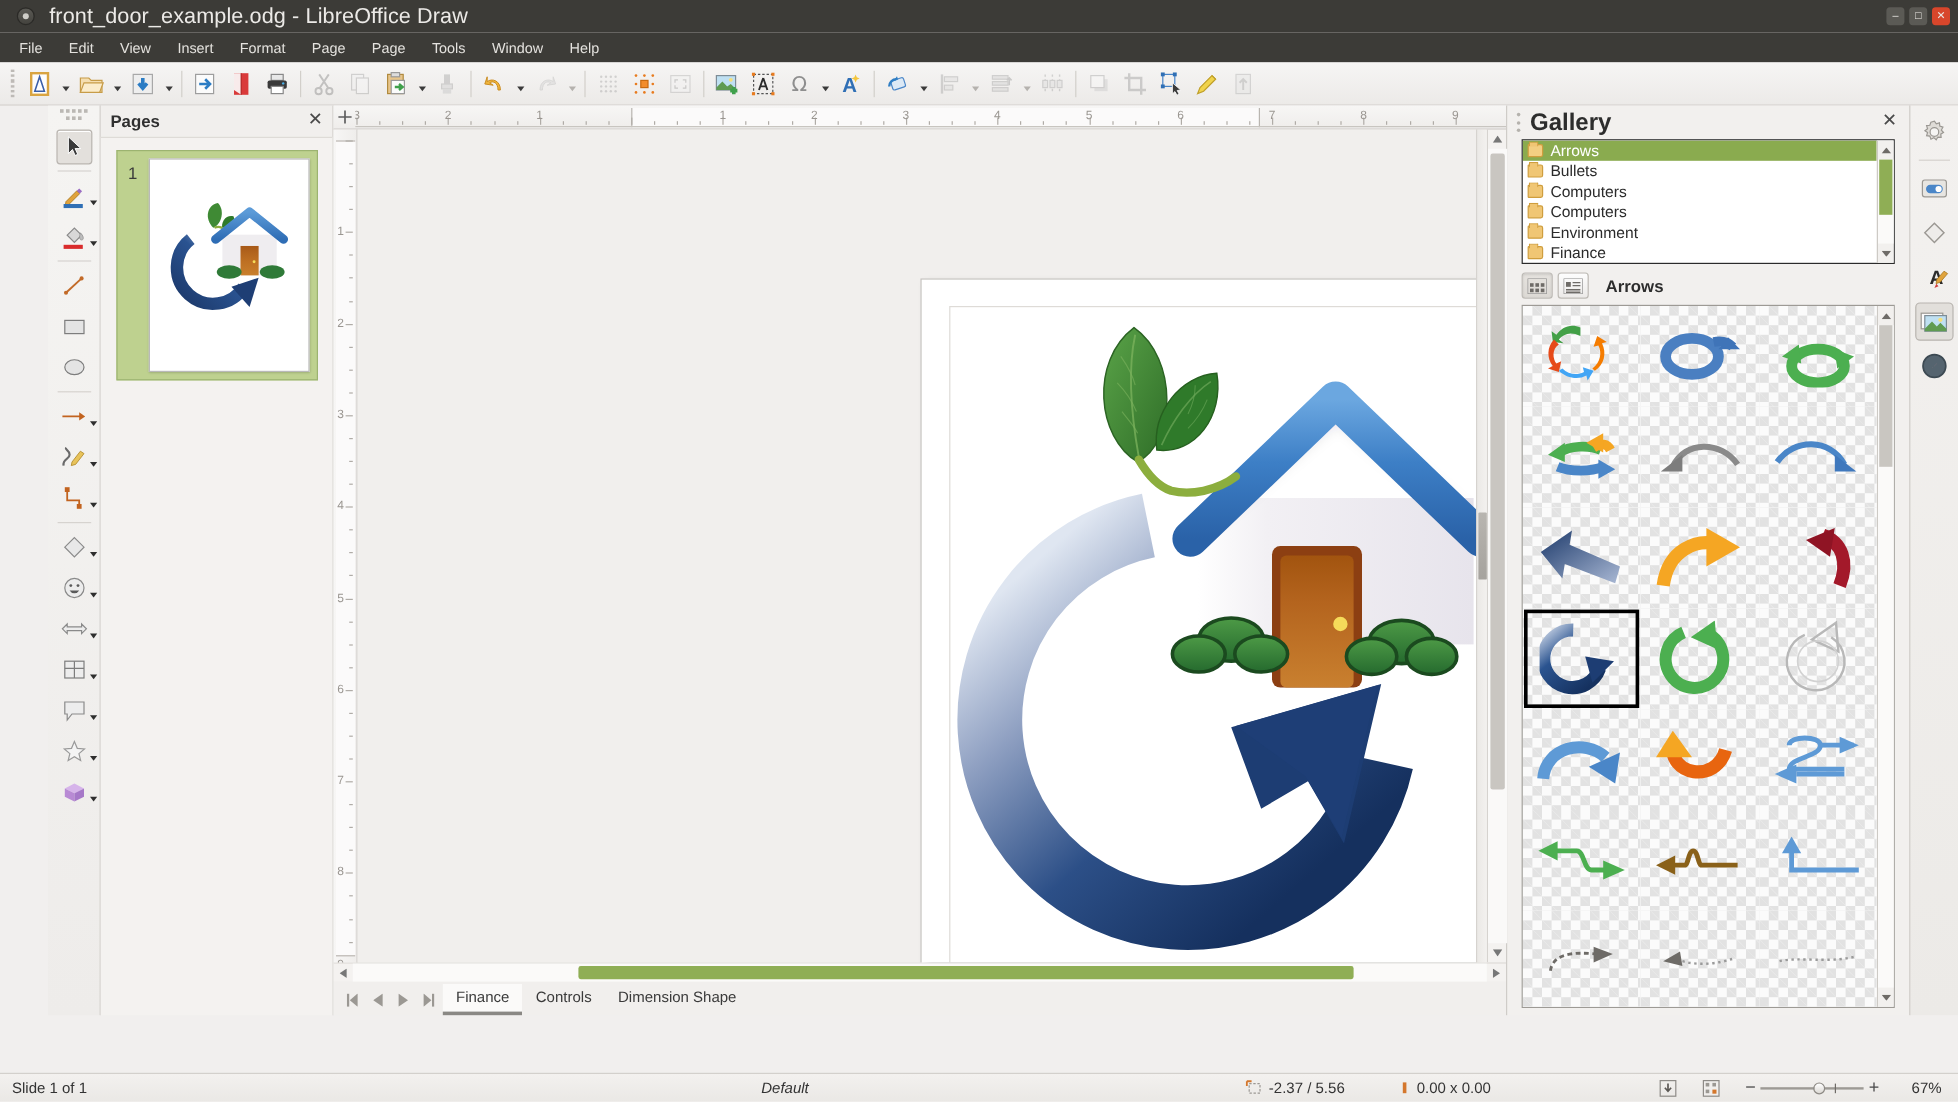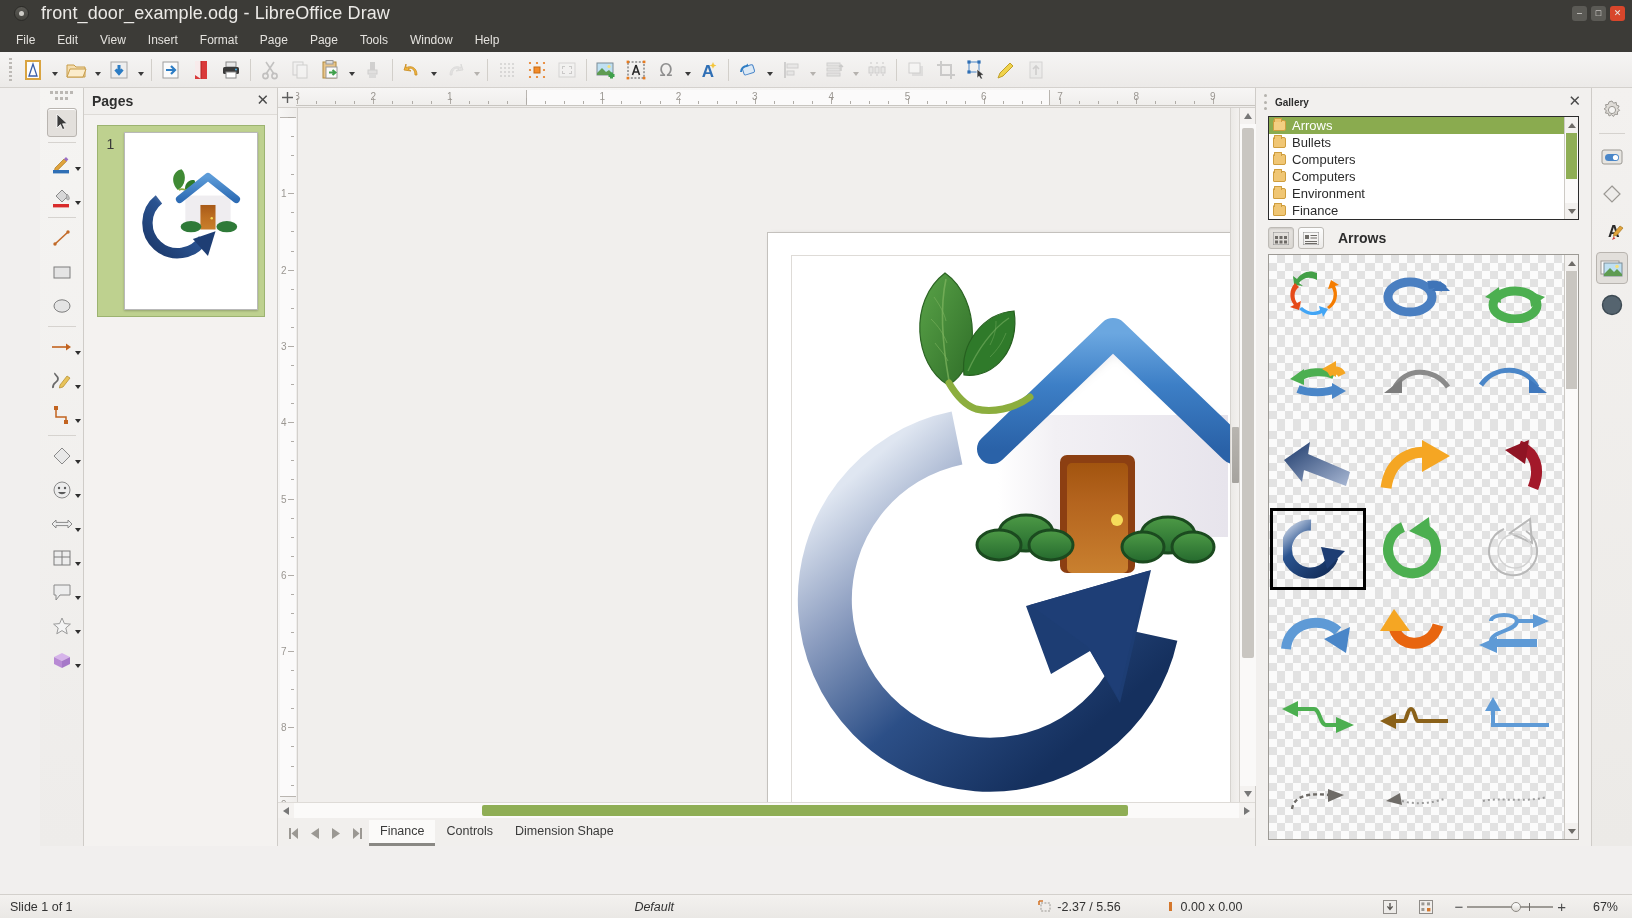--- a/index.html
+++ b/index.html
@@ -133,21 +133,21 @@
   .navbtn { width:12px; height:14px; display:flex; align-items:center; justify-content:center; color:#9b9893; }
   .layertab { padding: 4px 11px 5px; font-size: 12.5px; color:#3a3a3a; border-bottom: 3px solid transparent; }
   .layertab.active { background:#fbfaf9; border-bottom: 3px solid #8a8884; font-weight: normal; }
 
   
   .sidepanel { width: 336px; flex: 0 0 336px; background:#f2f0ee; border-left:1px solid #cfccc8;
                display:flex; flex-direction:column; }
   .sp-head { height: 28px; display:flex; align-items:center; padding: 0 8px; position:relative; }
   .sp-grip { width:5px;height:16px; display:flex; flex-direction:column; justify-content:space-between; margin-right:6px;}
   .sp-grip span{width:3px;height:3px;background:#b5b2ad;border-radius:50%;}
-  .sp-head h3 { font-size:10px; font-weight:bold; color:#2d2d2d;}
+  .sp-head h3 { font-size:20px; font-weight:bold; color:#2d2d2d;}
   .sp-x { position:absolute; right:10px; top:5px; color:#4a4a4a; font-size:15px; line-height:1;}
   .newtheme {
     margin: 4px 12px 6px; height: 26px; border:1px solid #bcb8b3; border-radius:4px;
     background: linear-gradient(#fefefe,#ececea); display:flex; align-items:center; justify-content:center;
     font-size:13.5px; color:#2c2c2c;
   }
   .themelist { margin: 0 12px; border:1px solid #2b2b2b; background:#fff; height: 104px; display:flex; }
   .themelist-inner { flex:1; overflow:hidden; }
   .theme-row { height:17px; display:flex; align-items:center; padding-left:4px; gap:6px; font-size:13px; color:#2b2b2b;}
   .theme-row.sel { background:#8aab4f; color:#fff; }

